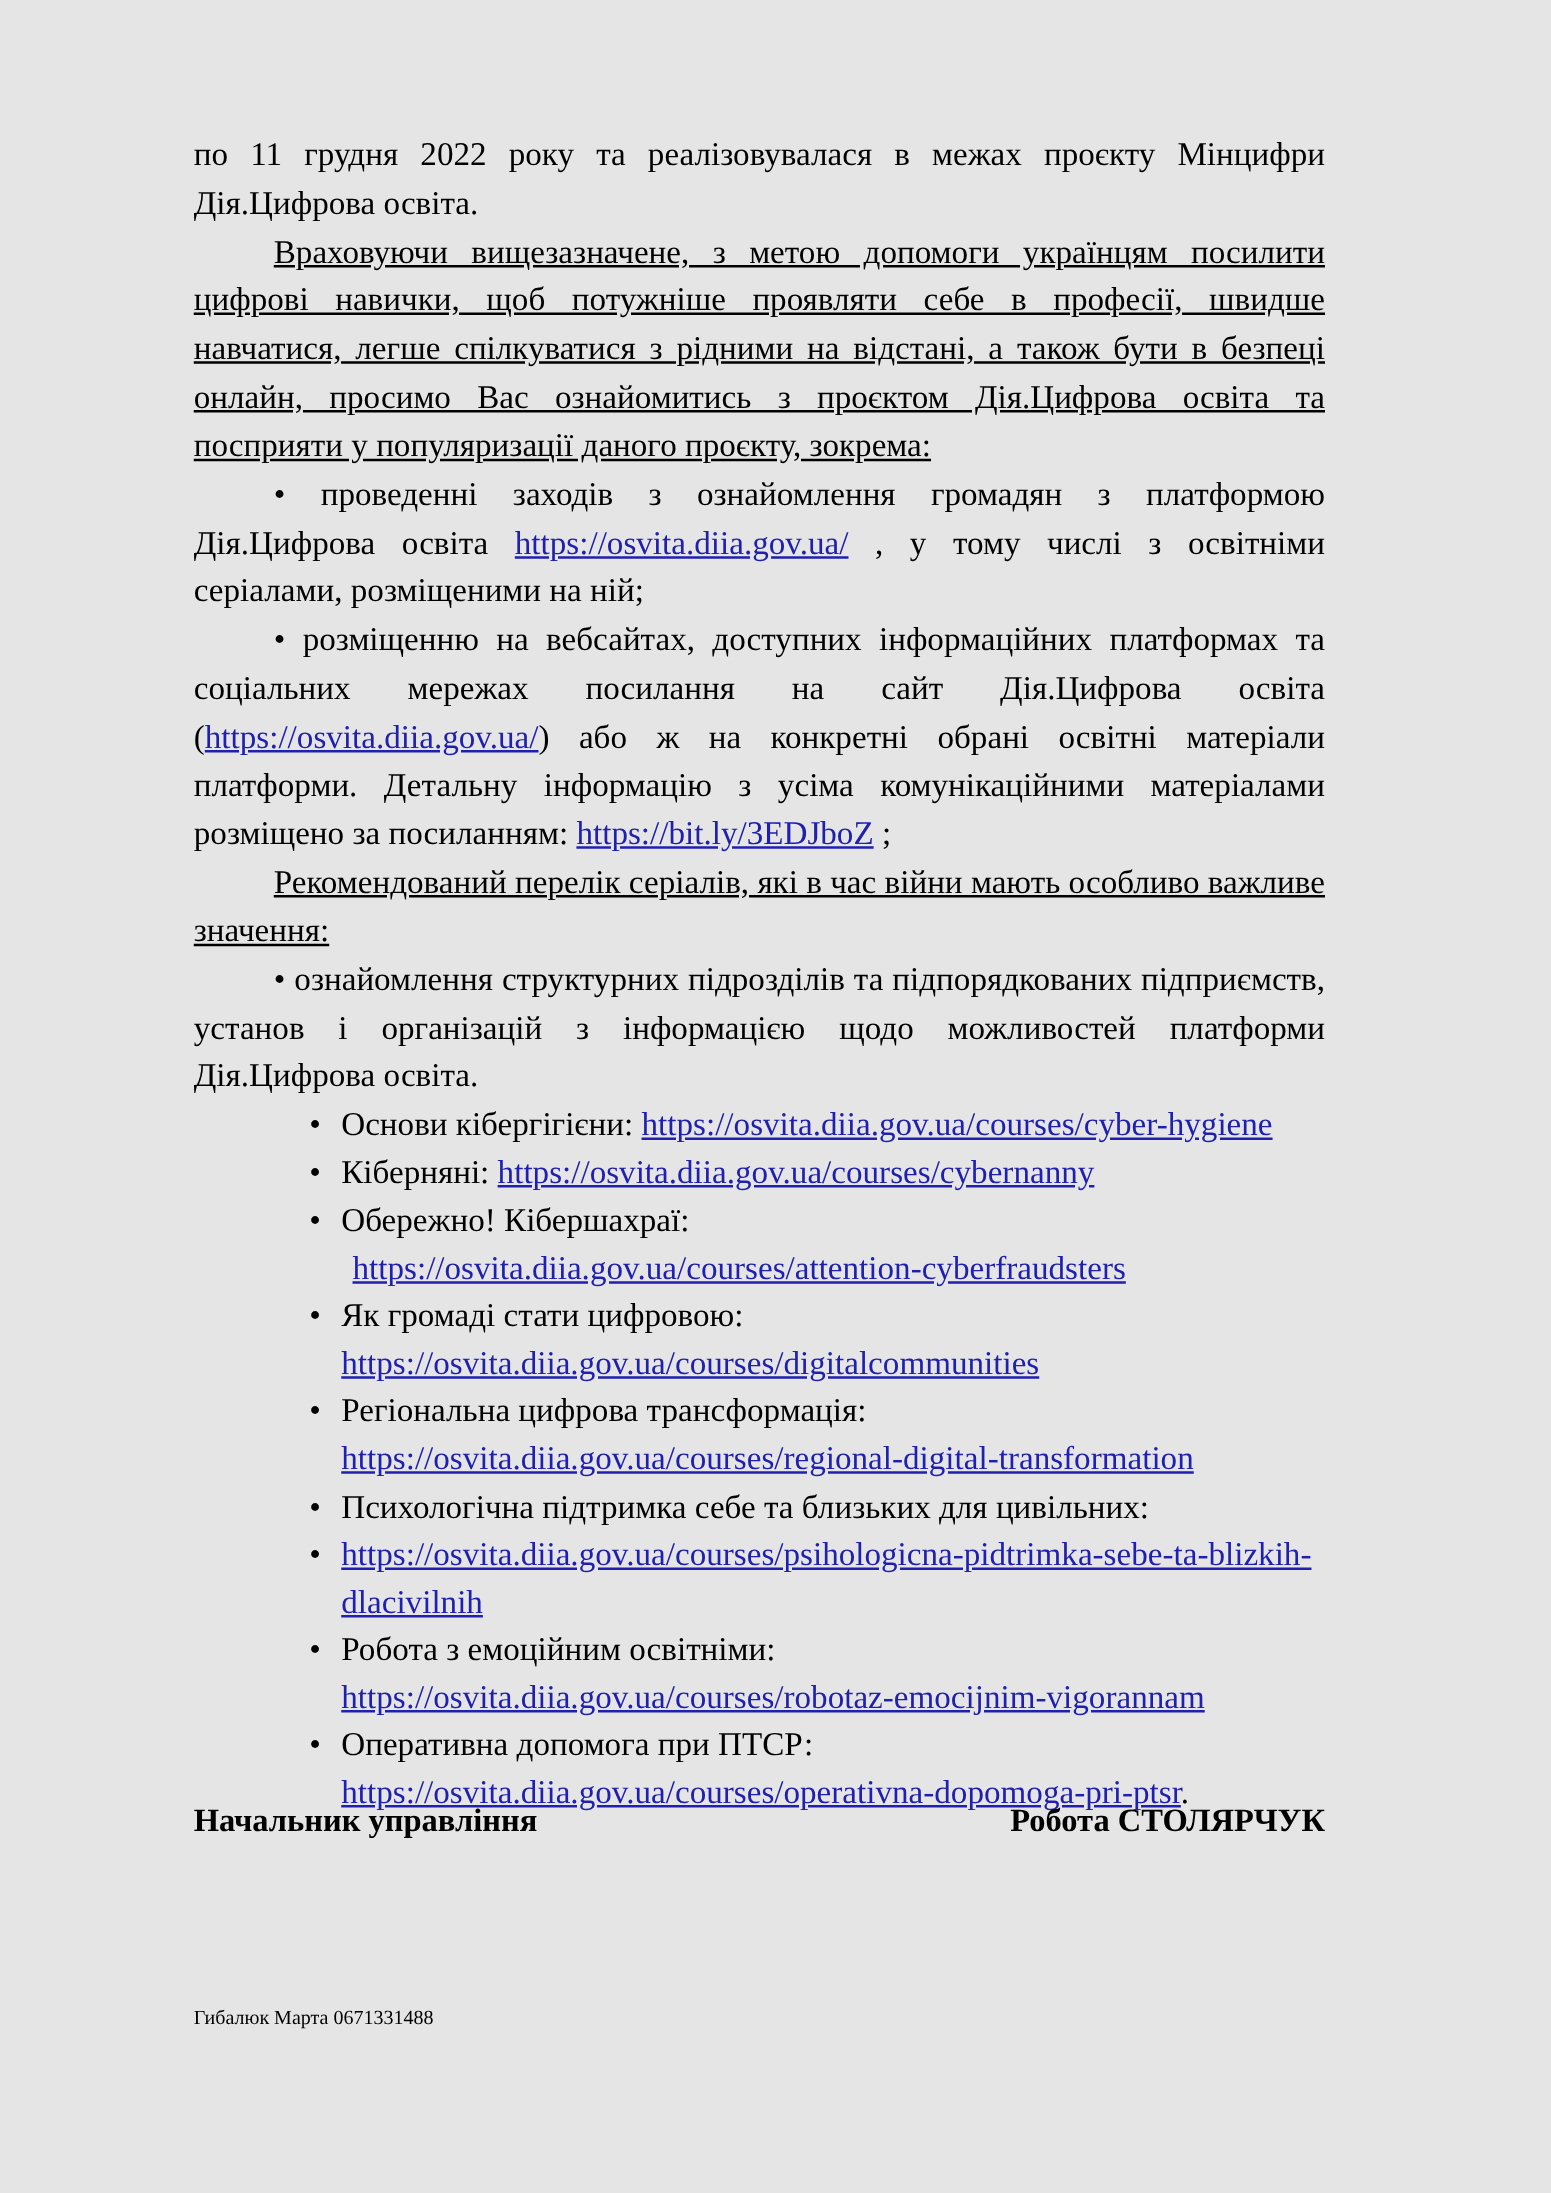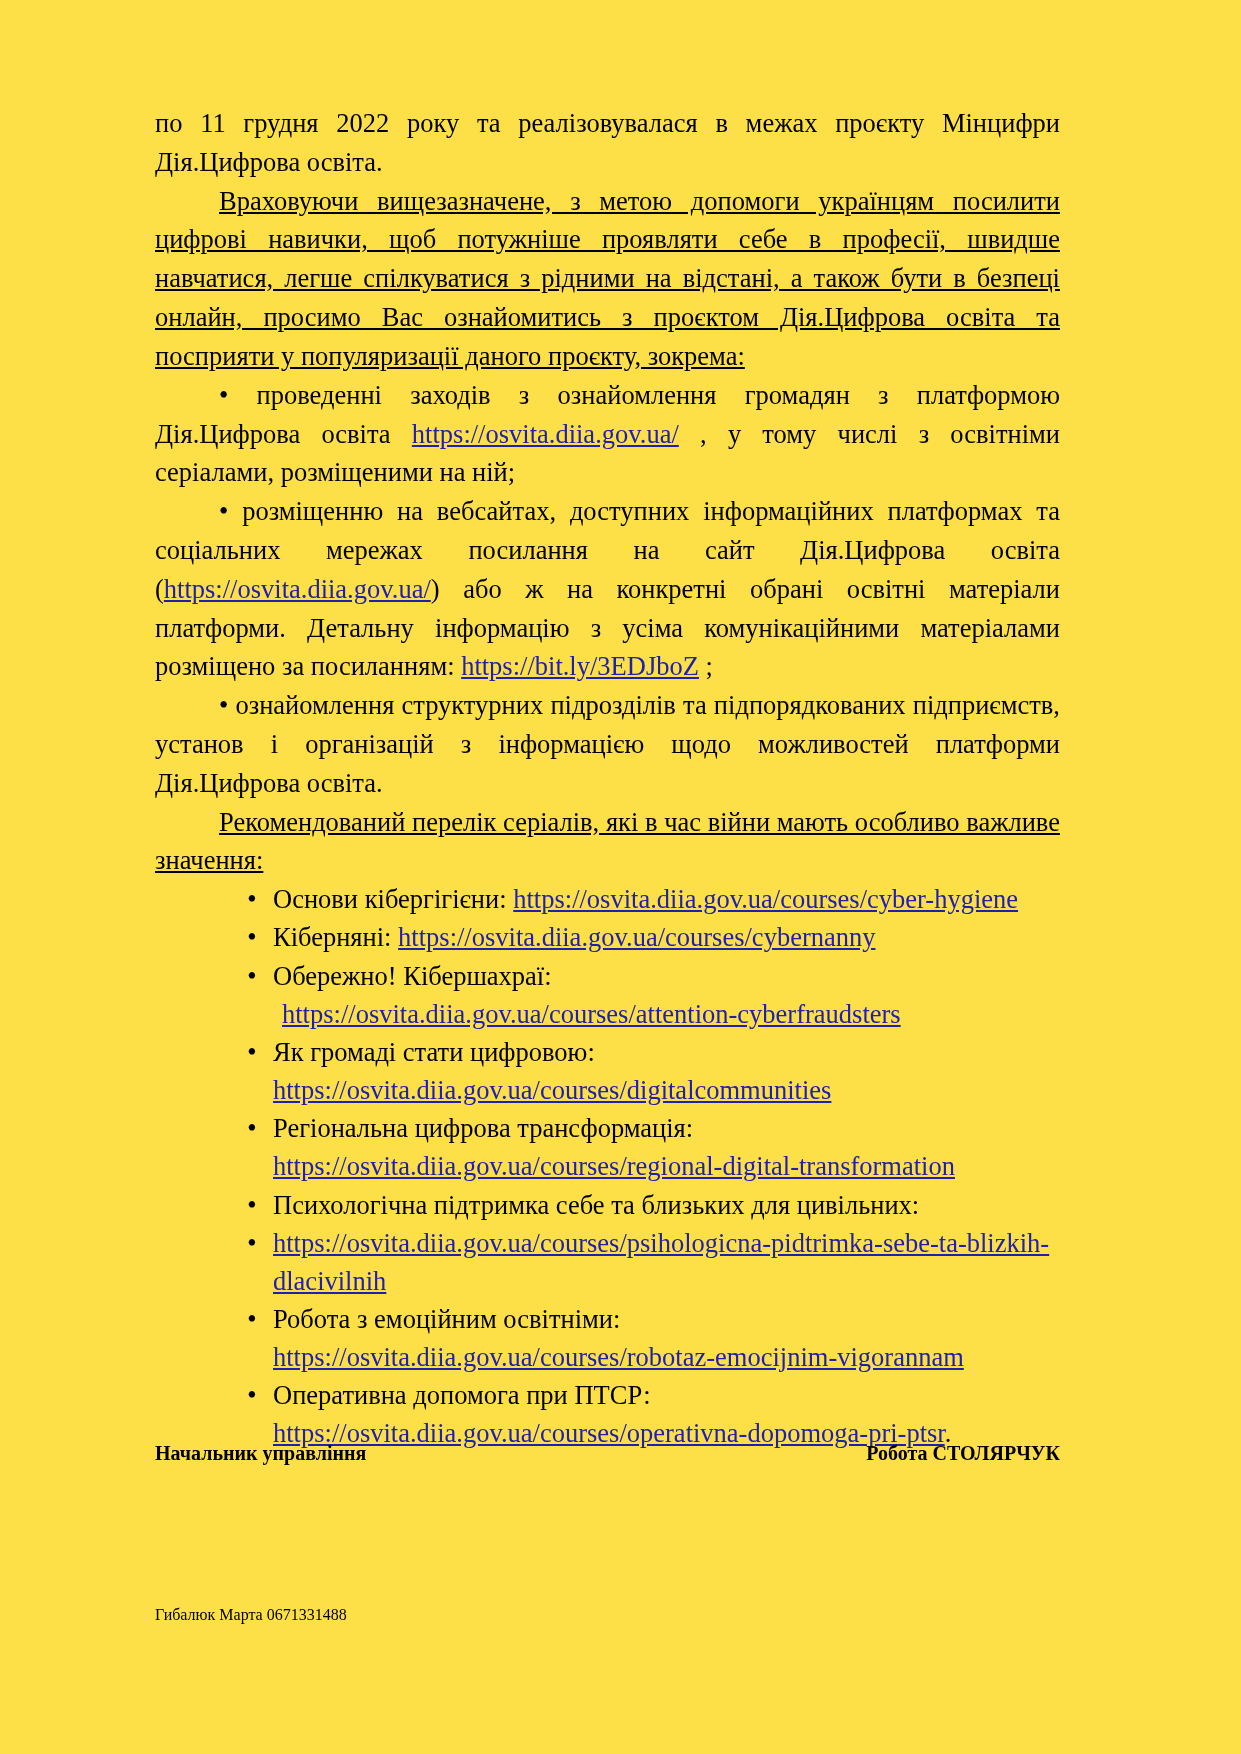--- a/index.html
+++ b/index.html
@@ -4,21 +4,21 @@
 <style>
   html, body {
     margin: 0;
     padding: 0;
     background: #ffffff;
   }
   .page {
     position: relative;
     width: 1241px;
     height: 1754px;
-    background: #fde047;
+    background: #e5e5e5;
     font-family: "Liberation Serif", "DejaVu Serif", serif;
     color: #000000;
     box-sizing: border-box;
     overflow: hidden;
   }
   .body-area {
     position: absolute;
     left: 155px;
     top: 104px;
     width: 905px;
@@ -73,21 +73,21 @@
     padding-left: 9px;
   }
   .sig-block {
     position: absolute;
     left: 155px;
     top: 1442px;
     width: 905px;
     display: flex;
     justify-content: space-between;
     align-items: flex-end;
-    font-size: 20px;
+    font-size: 26px;
     font-weight: bold;
   }
   .sig-left { white-space: nowrap; }
   .sig-right { white-space: nowrap; }
   .footer-note {
     position: absolute;
     left: 155px;
     top: 1557px;
     font-size: 16px;
     line-height: 1.3;
@@ -103,23 +103,23 @@
   <div class="body-area">
 
     <p class="para">по 11 грудня 2022 року та реалізовувалася в межах проєкту Мінцифри Дія.Цифрова освіта.</p>
 
     <p class="para indent">Враховуючи вищезазначене, з метою допомоги українцям посилити цифрові навички, щоб потужніше проявляти себе в професії, швидше навчатися, легше спілкуватися з рідними на відстані, а також бути в безпеці онлайн, просимо Вас ознайомитись з проєктом Дія.Цифрова освіта та посприяти у популяризації даного проєкту, зокрема:</p>
 
     <p class="para indent-bullet"><span>• проведенні заходів з ознайомлення громадян з платформою Дія.Цифрова освіта </span><a class="link" href="#">https://osvita.diia.gov.ua/</a><span> , у тому числі з освітніми серіалами, розміщеними на ній;</span></p>
 
     <p class="para indent-bullet"><span>• розміщенню на вебсайтах, доступних інформаційних платформах та соціальних мережах посилання на сайт Дія.Цифрова освіта (</span><a class="link" href="#">https://osvita.diia.gov.ua/</a><span>) або ж на конкретні обрані освітні матеріали платформи. Детальну інформацію з усіма комунікаційними матеріалами розміщено за посиланням: </span><a class="link" href="#">https://bit.ly/3EDJboZ</a><span> ;</span></p>
 
+    <p class="para indent">Рекомендований перелік серіалів, які в час війни мають особливо важливе значення:</p>
+
     <p class="para indent-bullet"> • ознайомлення структурних підрозділів та підпорядкованих підприємств, установ і організацій з інформацією щодо можливостей платформи Дія.Цифрова освіта.</p>
-
-    <p class="para indent">Рекомендований перелік серіалів, які в час війни мають особливо важливе значення:</p>
 
     <ul class="courses">
 
       <li>
         <span class="dot">•</span><span>Основи кібергігієни: </span><a class="link" href="#">https://osvita.diia.gov.ua/courses/cyber-hygiene</a>
       </li>
 
       <li>
         <span class="dot">•</span><span>Кіберняні: </span><a class="link" href="#">https://osvita.diia.gov.ua/courses/cybernanny</a>
       </li>

